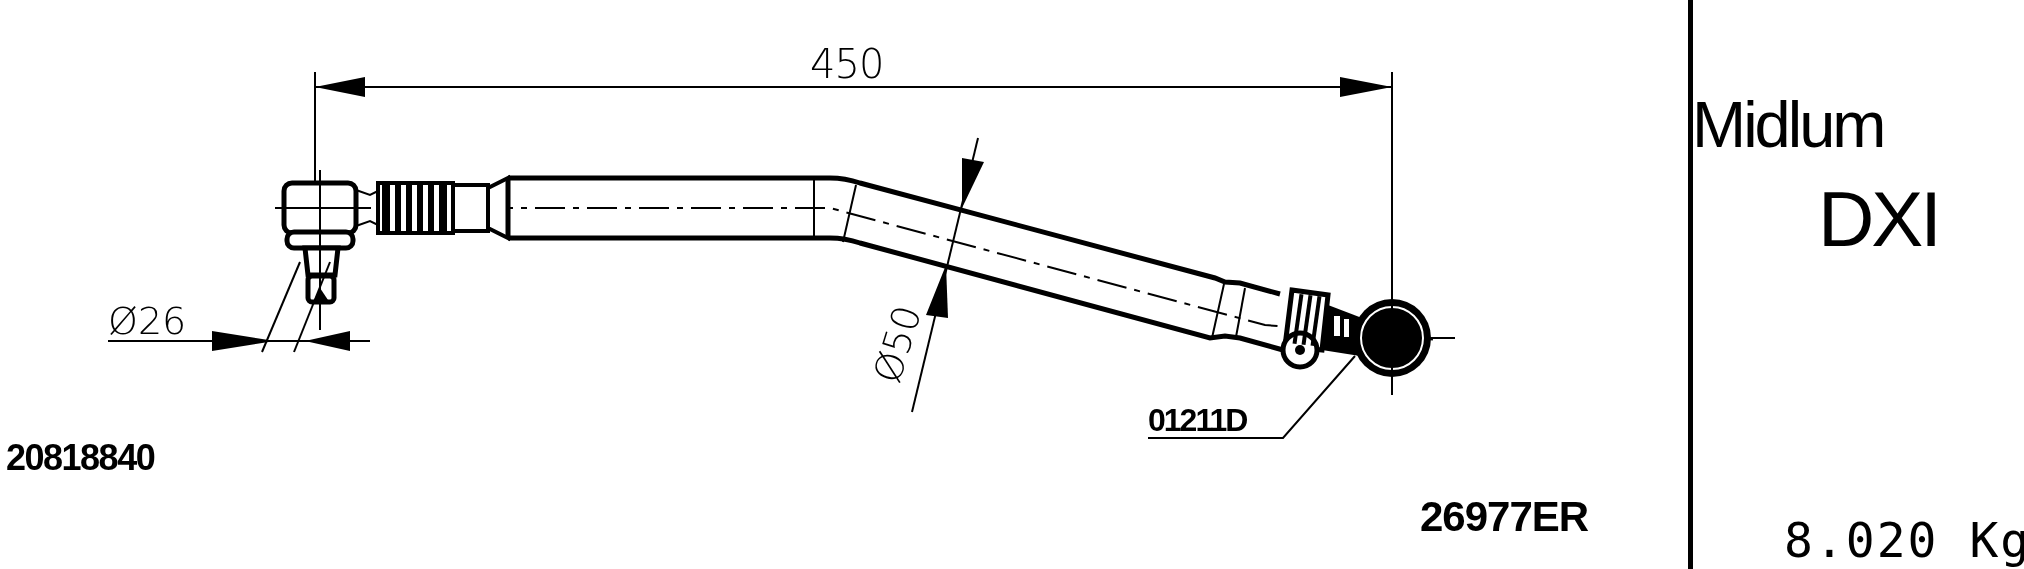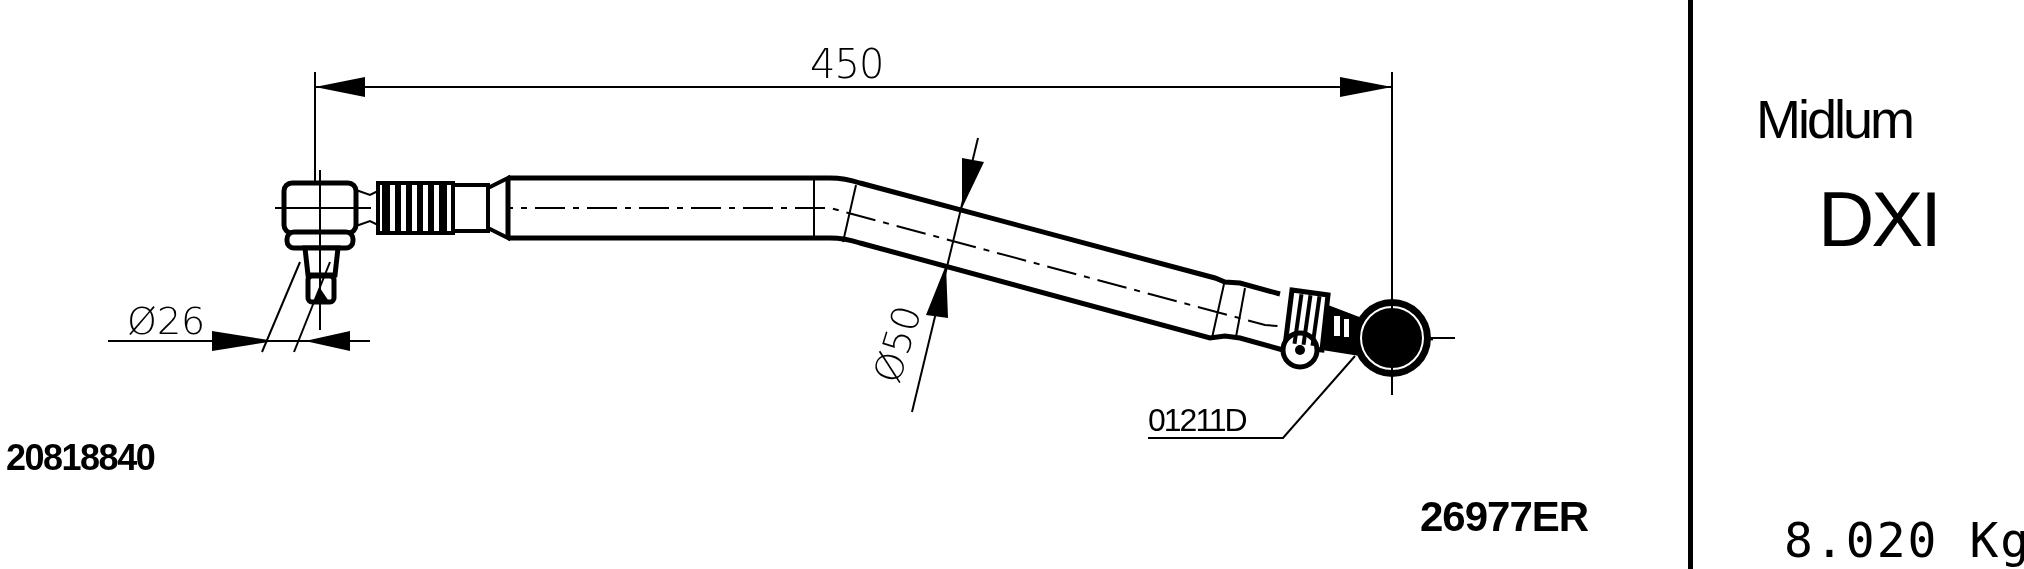--- a/index.html
+++ b/index.html
@@ -3,27 +3,27 @@
 <meta charset="utf-8">
 <style>
   html, body { margin:0; padding:0; background:#ffffff; }
   body { width:2024px; height:569px; position:relative; overflow:hidden; font-family:"Liberation Sans", sans-serif; color:#000; }
   svg.drawing { position:absolute; left:0; top:0; }
   .txt { position:absolute; white-space:nowrap; line-height:1; }
   .codes { left:6px; top:440px; font-family:"Liberation Sans", sans-serif; font-weight:bold; font-size:36px; letter-spacing:-1.5px; }
   .codes div { height:45px; }
   .partno { left:1420px; top:496px; font-weight:bold; font-size:42px; letter-spacing:-1px; }
   .divider { position:absolute; left:1688px; top:0; width:5px; height:569px; background:#000; }
-  .model1 { left:1756px; top:92px; font-size:54px; letter-spacing:-3px; }
+  .model1 { left:1692px; top:92px; font-size:65px; letter-spacing:-3px; }
   .model2 { left:1818px; top:180px; font-size:78px; letter-spacing:-3px; }
   .weight { left:1784px; top:516px; font-family:"DejaVu Sans Mono", monospace; font-size:48px; font-weight:normal; letter-spacing:2px; }
   .dim903 { left:810px; top:44px; font-family:"DejaVu Sans", sans-serif; font-size:40px; font-weight:200; letter-spacing:-1px; }
-  .dim26 { left:108px; top:302px; font-family:"DejaVu Sans", sans-serif; font-size:38px; font-weight:200;margin-left:19px; }
+  .dim26 { left:108px; top:302px; font-family:"DejaVu Sans", sans-serif; font-size:38px; font-weight:200; }
   .dim50 { left:868px; top:376px; font-family:"DejaVu Sans", sans-serif; font-size:38px; font-weight:200; transform:rotate(-73deg); transform-origin:left top; }
-  .ref { left:1148px; top:404px; font-weight:normal; font-size:32px; letter-spacing:-2px; }
+  .ref { left:1148px; top:404px; font-weight:bold; font-size:32px; letter-spacing:-2px; }
 </style>
 </head>
 <body>
 
 <svg class="drawing" width="1690" height="569" viewBox="0 0 1690 569" xmlns="http://www.w3.org/2000/svg">
 
   <g stroke="#000" stroke-width="2" fill="none">
     <line x1="315" y1="72" x2="315" y2="220"></line>
     <line x1="1392" y1="72" x2="1392" y2="300"></line>
     <line x1="315" y1="87" x2="1392" y2="87"></line>

